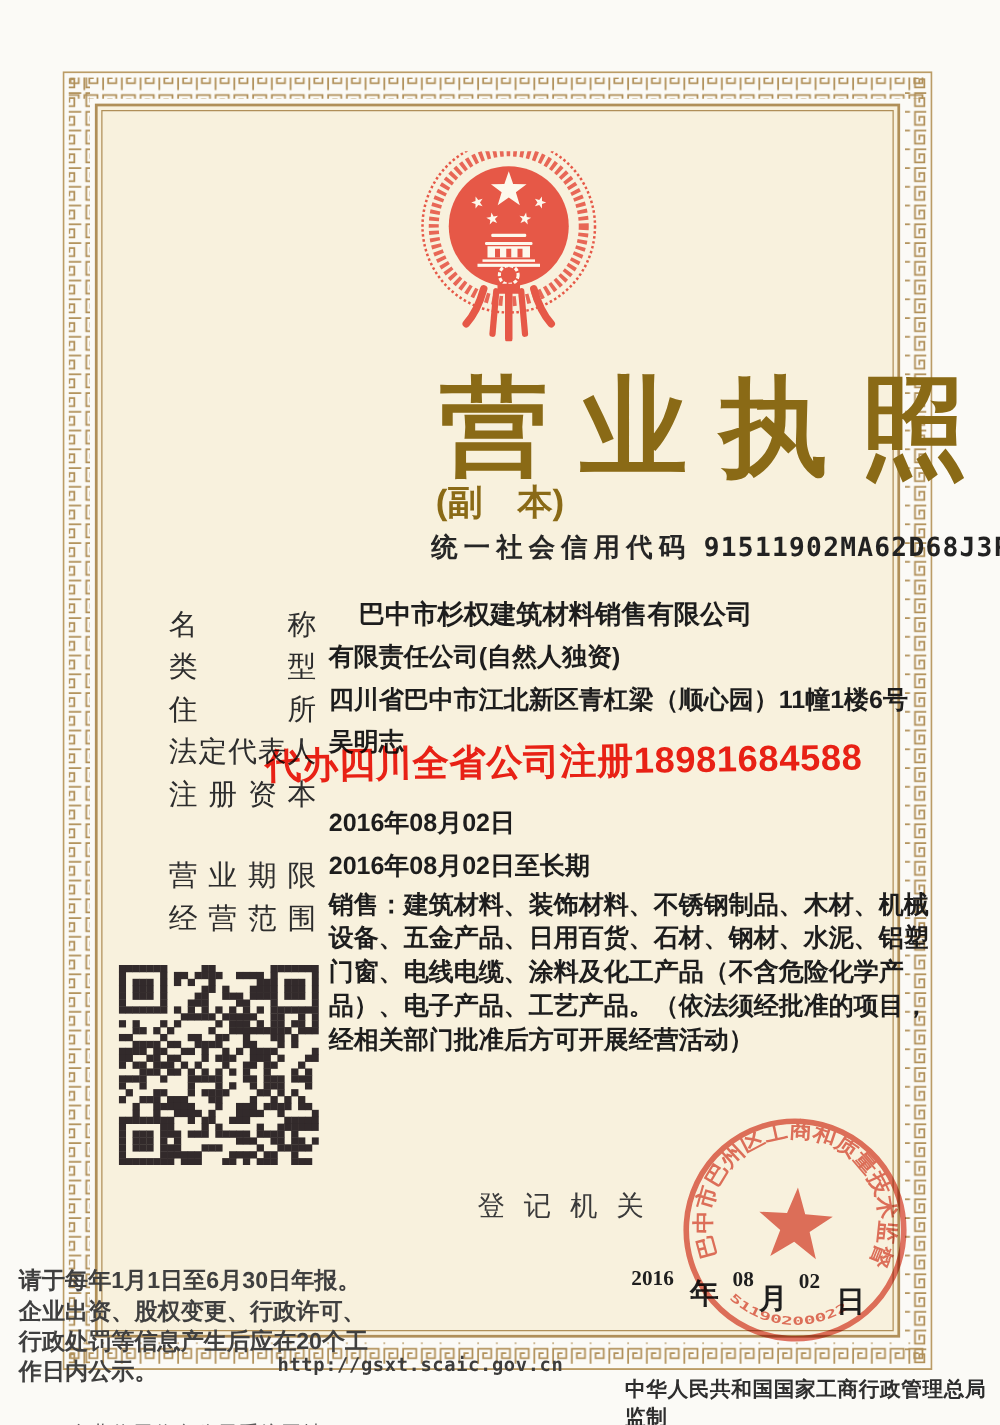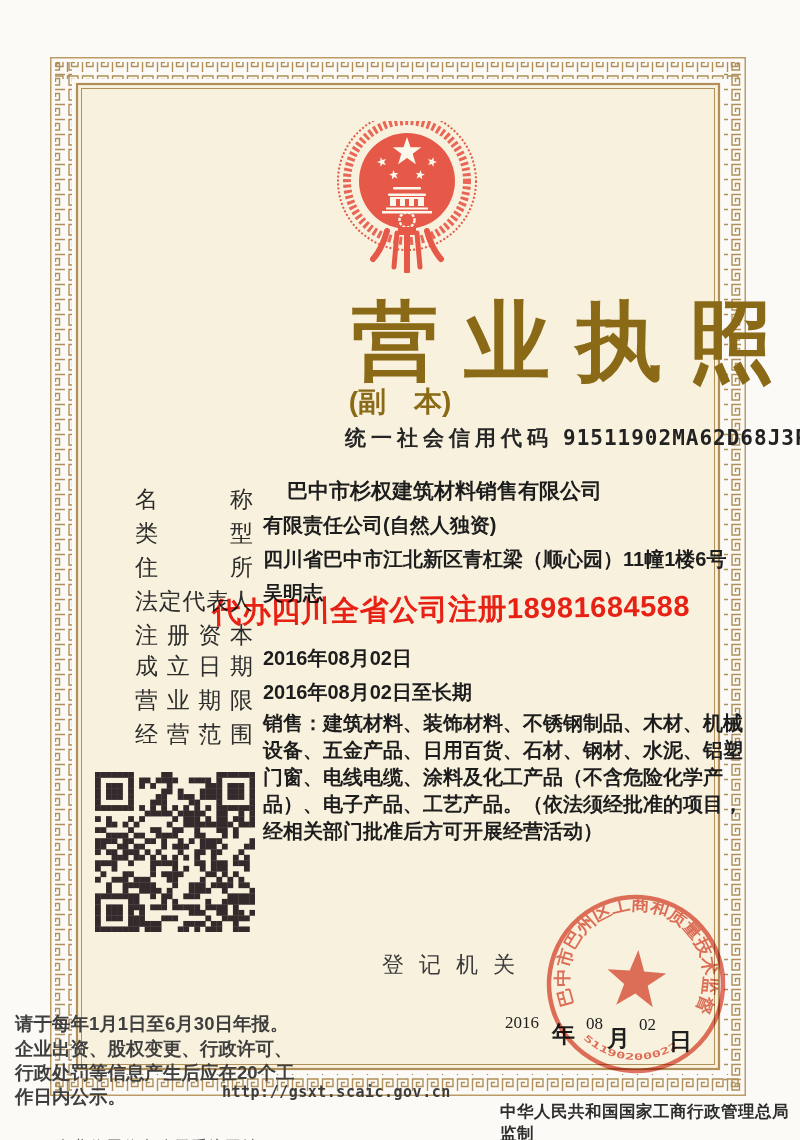--- a/index.html
+++ b/index.html
@@ -25,29 +25,29 @@
   .cc-label{font-size:21px;font-weight:bold;color:#262626;letter-spacing:5px;}
   .cc-value{font-size:21px;font-weight:600;color:#222;font-family:"DejaVu Sans Mono", monospace;margin-left:10px;letter-spacing:1px;}
   .flabel{
     left:135px;width:118px;font-size:23px;color:#2d2d2d;font-weight:500;
     text-align:justify;text-align-last:justify;text-justify:distribute;white-space:normal;
   }
   .fvalue{
     left:263px;width:482px;font-size:20px;font-weight:700;color:#1d1d1d;white-space:nowrap;
   }
   .fvalue.name{font-size:21px;margin-left:24px;}
-  .fvalue.scope{white-space:normal;line-height:27px;font-family:Liberation Mono, monospace;}
+  .fvalue.scope{white-space:normal;line-height:27px;}
   .qr{left:95px;top:772px;width:160px;height:160px;}
   .watermark{
     left:212px;top:590px;font-size:29px;font-weight:bold;color:#ef2318;
     white-space:nowrap;transform:rotate(-0.8deg);mix-blend-mode:multiply;letter-spacing:0.5px;
   }
   .reg-label{left:382px;top:950px;font-size:22px;font-weight:500;color:#3a3a3a;letter-spacing:15px;white-space:nowrap;}
   .dt{color:#1e1e1e;white-space:nowrap;}
-  .dt.num{font-size:17px;font-weight:normal;font-family:"Liberation Serif", serif;}
+  .dt.num{font-size:17px;font-weight:bold;font-family:"Liberation Serif", serif;}
   .dt.cjk{font-size:23px;font-weight:600;}
   .seal{left:540px;top:885px;opacity:.85;mix-blend-mode:multiply;}
   .notice-line{left:15px;width:270px;font-size:18.5px;font-weight:bold;color:#3f3f3f;white-space:nowrap;}
   .url{left:222px;top:1083px;font-size:15px;font-weight:bold;color:#3c3c3c;font-family:"DejaVu Sans Mono", monospace;letter-spacing:0.5px;}
   .site-label{left:55px;top:1103px;font-size:16px;color:#5d5d5d;letter-spacing:1px;margin-top:34px;}
   .supervisor{left:500px;top:1101px;font-size:16.5px;font-weight:600;color:#2e2e2e;letter-spacing:0.5px;}
 </style>
 </head>
 <body>
 
@@ -125,21 +125,20 @@
   <div class="abs fvalue" style="top:512px">有限责任公司(自然人独资)</div>
 
   <div class="abs flabel" style="top:552px">住所</div>
   <div class="abs fvalue" style="top:546px">四川省巴中市江北新区青杠梁（顺心园）11幢1楼6号</div>
 
   <div class="abs flabel" style="top:586px">法定代表人</div>
   <div class="abs fvalue" style="top:580px">吴明志</div>
 
   <div class="abs flabel" style="top:620px">注册资本</div>
 
-  <div class="abs flabel" style="top:651px">成立日期</div>
   <div class="abs fvalue" style="top:645px">2016年08月02日</div>
 
   <div class="abs flabel" style="top:685px">营业期限</div>
   <div class="abs fvalue" style="top:679px">2016年08月02日至长期</div>
 
   <div class="abs flabel" style="top:719px">经营范围</div>
   <div class="abs fvalue scope" style="top:711px">销售：建筑材料、装饰材料、不锈钢制品、木材、机械设备、五金产品、日用百货、石材、钢材、水泥、铝塑门窗、电线电缆、涂料及化工产品（不含危险化学产品）、电子产品、工艺产品。（依法须经批准的项目，经相关部门批准后方可开展经营活动）</div>
 
   <div class="abs qr" id="qr"><svg width="160" height="160" viewBox="0 0 160 160">
         <g fill="#322a2b">

